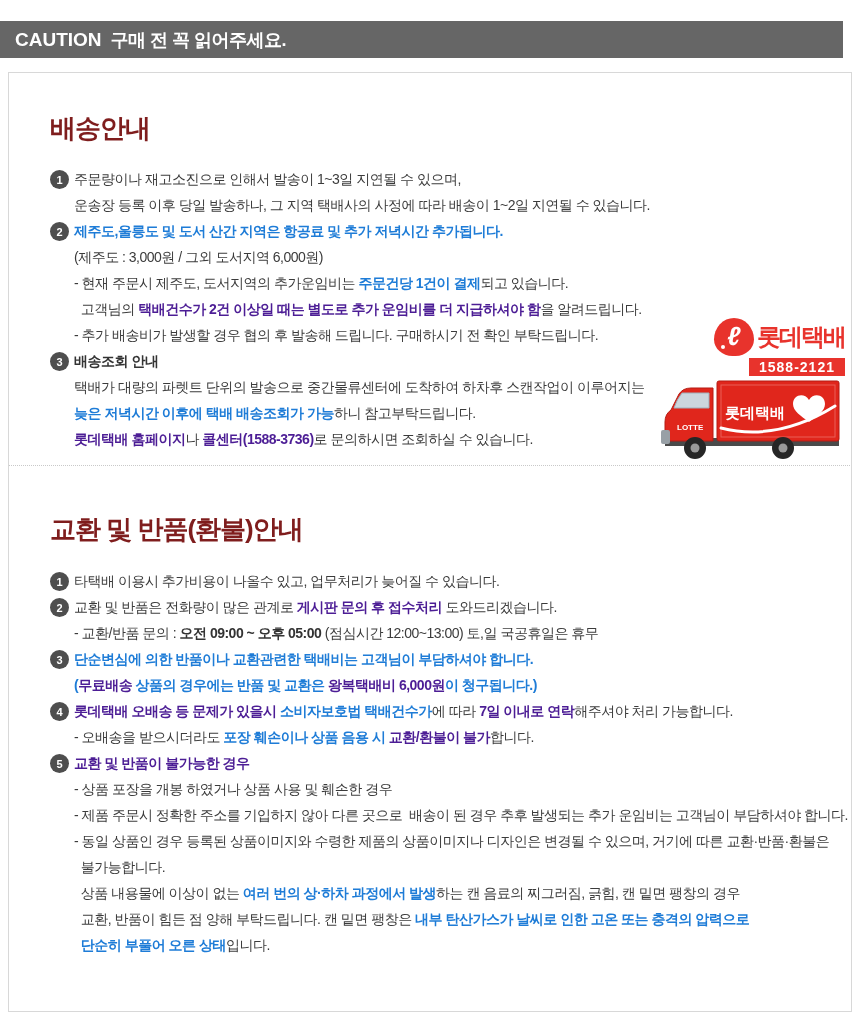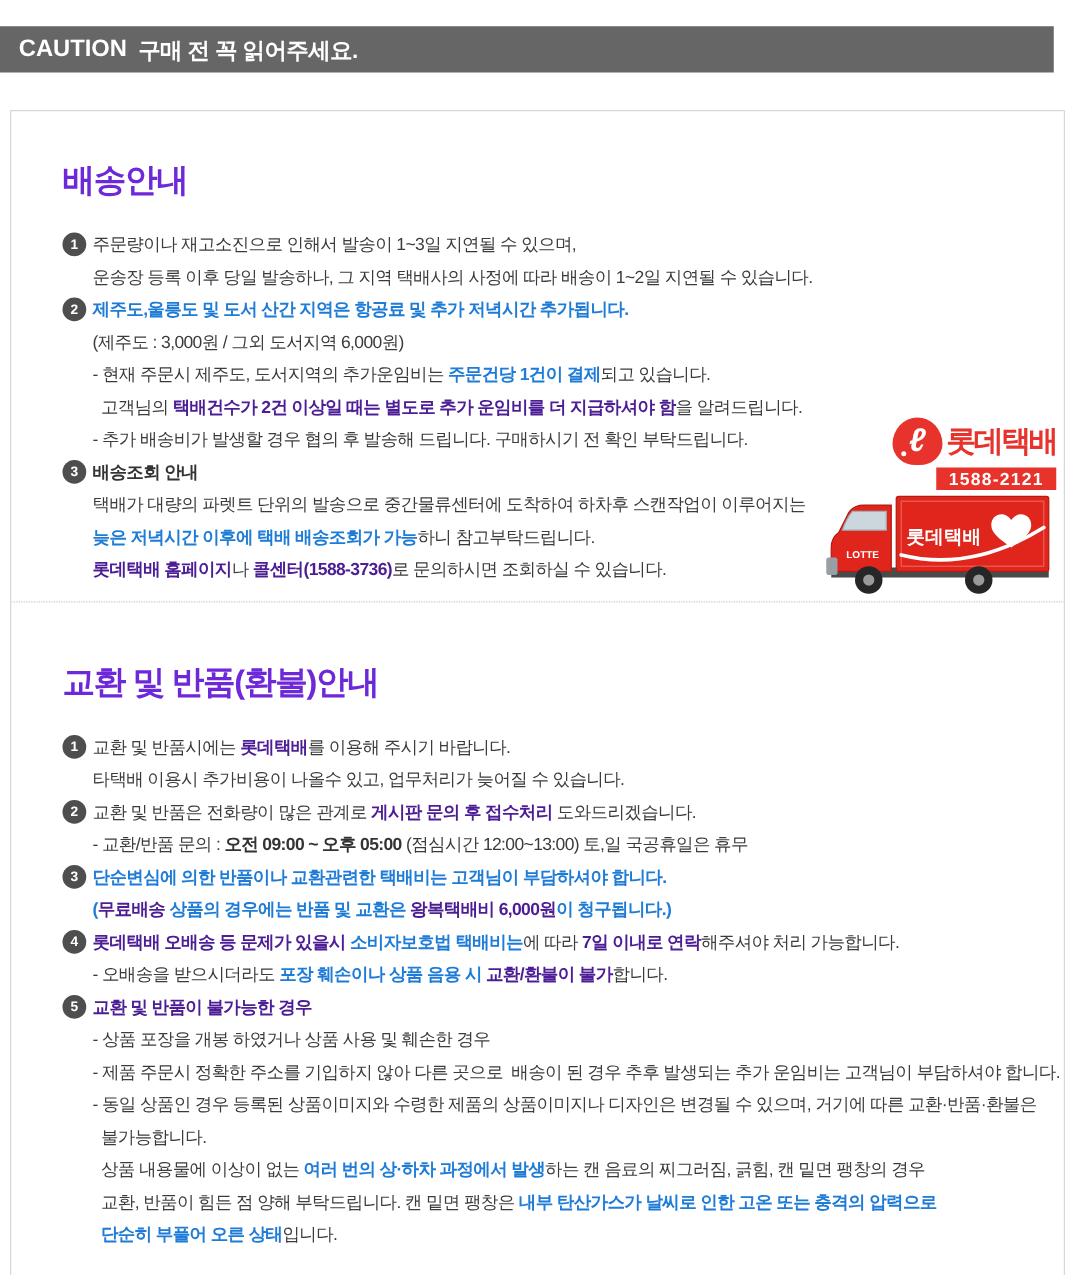--- a/index.html
+++ b/index.html
@@ -2,38 +2,38 @@
 <html><head>
 <meta charset="utf-8">
 <style>
   html,body{margin:0;padding:0;}
   body{
     width:860px;height:1020px;background:#ffffff;position:relative;overflow:hidden;
     font-family:"Liberation Sans","DejaVu Sans",sans-serif;color:#3b3b3b;
   }
   
   .caution-bar{
-    margin:21px 17px 30px 0;height:37px;background:#666666;color:#fff;
+    margin:21px 17px 14px 0;height:37px;background:#666666;color:#fff;
     display:flex;align-items:center;padding-left:15px;box-sizing:border-box;
   }
   .caution-prefix{font-weight:bold;font-size:19px;letter-spacing:0;margin-right:9px;}
   .caution-text{font-weight:bold;font-size:18px;letter-spacing:-0.5px;}
 
   
   .panel{
     margin:0 8px;border:1px solid #d8d8d8;background:#fff;height:940px;
     box-sizing:border-box;position:relative;overflow:hidden;
   }
   .section{position:relative;box-sizing:border-box;}
   .sec1{height:392px;padding:38px 20px 0 41px;}
   .sec2{padding:47px 20px 0 41px;}
   .dotted-divider{position:absolute;left:-9px;right:-9px;top:392px;border-top:1px dotted #c9c9c9;height:0;}
 
   .section-title{
-    margin:0 0 21px 0;font-size:26px;line-height:34px;font-weight:bold;color:#6d28d9;
+    margin:0 0 21px 0;font-size:26px;line-height:34px;font-weight:bold;color:#7f1d1d;
     letter-spacing:-1px;
   }
   .sec2 .section-title{margin-bottom:22px;}
 
   
   .item{display:flex;align-items:flex-start;}
   .num{
     flex:0 0 19px;width:19px;height:19px;border-radius:50%;background:#4e4e4e;color:#fff;
     font-size:11px;font-weight:bold;display:flex;align-items:center;justify-content:center;
     margin:4px 5px 0 0;
@@ -138,42 +138,41 @@
   </section>
 
   <div class="dotted-divider"></div>
 
   <section class="section sec2">
     <h2 class="section-title">교환 및 반품(환불)안내</h2>
     <div class="items">
         <div class="item">
           <span class="num">1</span>
           <div class="lines">
-            <div class="line"><span>교환 및 반품시에는 </span><span class="b-red">롯데택배</span><span>를 이용해 주시기 바랍니다.</span></div>
             <div class="line"><span>타택배 이용시 추가비용이 나올수 있고, 업무처리가 늦어질 수 있습니다.</span></div>
           </div>
         </div>
         <div class="item">
           <span class="num">2</span>
           <div class="lines">
             <div class="line"><span>교환 및 반품은 전화량이 많은 관계로 </span><span class="b-red">게시판 문의 후 접수처리</span><span> 도와드리겠습니다.</span></div>
             <div class="line"><span>- 교환/반품 문의 : </span><span class="b-dark">오전 09:00 ~ 오후 05:00</span><span> (점심시간 12:00~13:00) 토,일 국공휴일은 휴무</span></div>
           </div>
         </div>
         <div class="item">
           <span class="num">3</span>
           <div class="lines">
             <div class="line"><span class="b-blue">단순변심에 의한 반품이나 교환관련한 택배비는 고객님이 부담하셔야 합니다.</span></div>
             <div class="line"><span class="b-blue">(</span><span class="b-red">무료배송</span><span class="b-blue"> 상품의 경우에는 반품 및 교환은 </span><span class="b-red">왕복택배비 6,000원</span><span class="b-blue">이 청구됩니다.)</span></div>
           </div>
         </div>
         <div class="item">
           <span class="num">4</span>
           <div class="lines">
-            <div class="line"><span class="b-red">롯데택배 오배송 등 문제가 있을시 </span><span class="b-blue">소비자보호법 택배비는</span><span>에 따라 </span><span class="b-red">7일 이내로 연락</span><span>해주셔야 처리 가능합니다.</span></div>
+            <div class="line"><span class="b-red">롯데택배 오배송 등 문제가 있을시 </span><span class="b-blue">소비자보호법 택배건수가</span><span>에 따라 </span><span class="b-red">7일 이내로 연락</span><span>해주셔야 처리 가능합니다.</span></div>
             <div class="line"><span>- 오배송을 받으시더라도 </span><span class="b-blue">포장 훼손이나 상품 음용 시 </span><span class="b-red">교환/환불이 불가</span><span>합니다.</span></div>
           </div>
         </div>
         <div class="item">
           <span class="num">5</span>
           <div class="lines">
             <div class="line"><span class="b-red">교환 및 반품이 불가능한 경우</span></div>
             <div class="line"><span>- 상품 포장을 개봉 하였거나 상품 사용 및 훼손한 경우</span></div>
             <div class="line"><span>- 제품 주문시 정확한 주소를 기입하지 않아 다른 곳으로  배송이 된 경우 추후 발생되는 추가 운임비는 고객님이 부담하셔야 합니다.</span></div>
             <div class="line"><span>- 동일 상품인 경우 등록된 상품이미지와 수령한 제품의 상품이미지나 디자인은 변경될 수 있으며, 거기에 따른 교환·반품·환불은</span></div>

